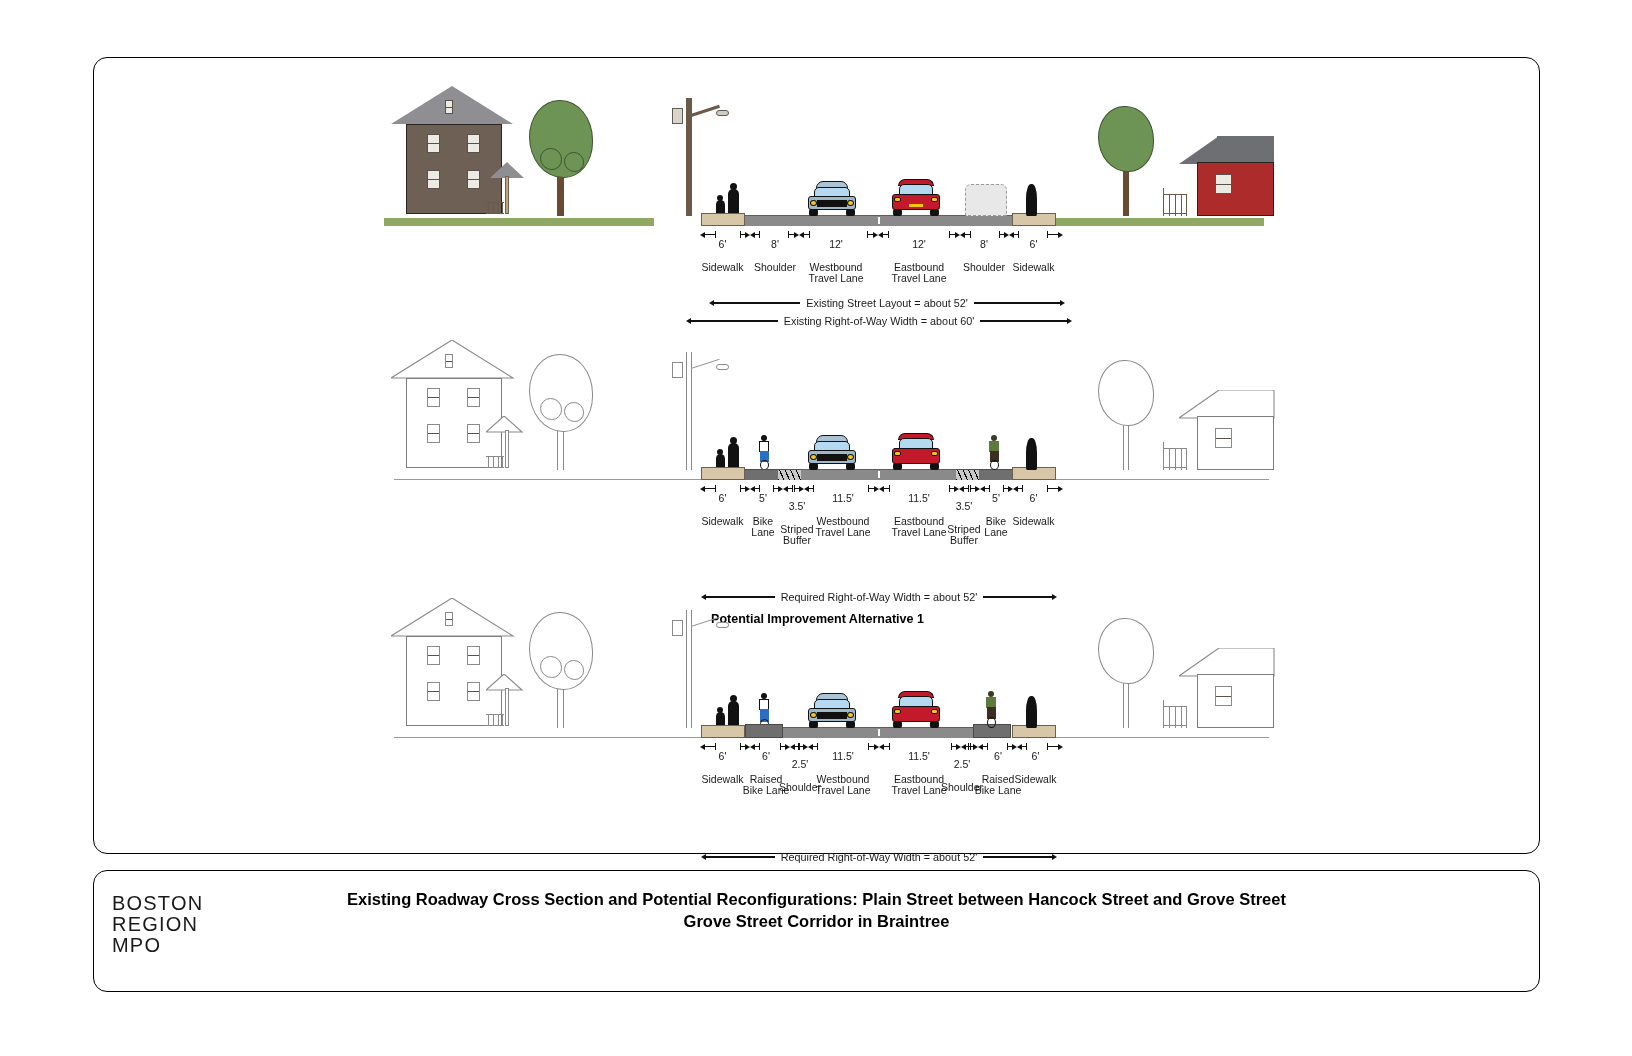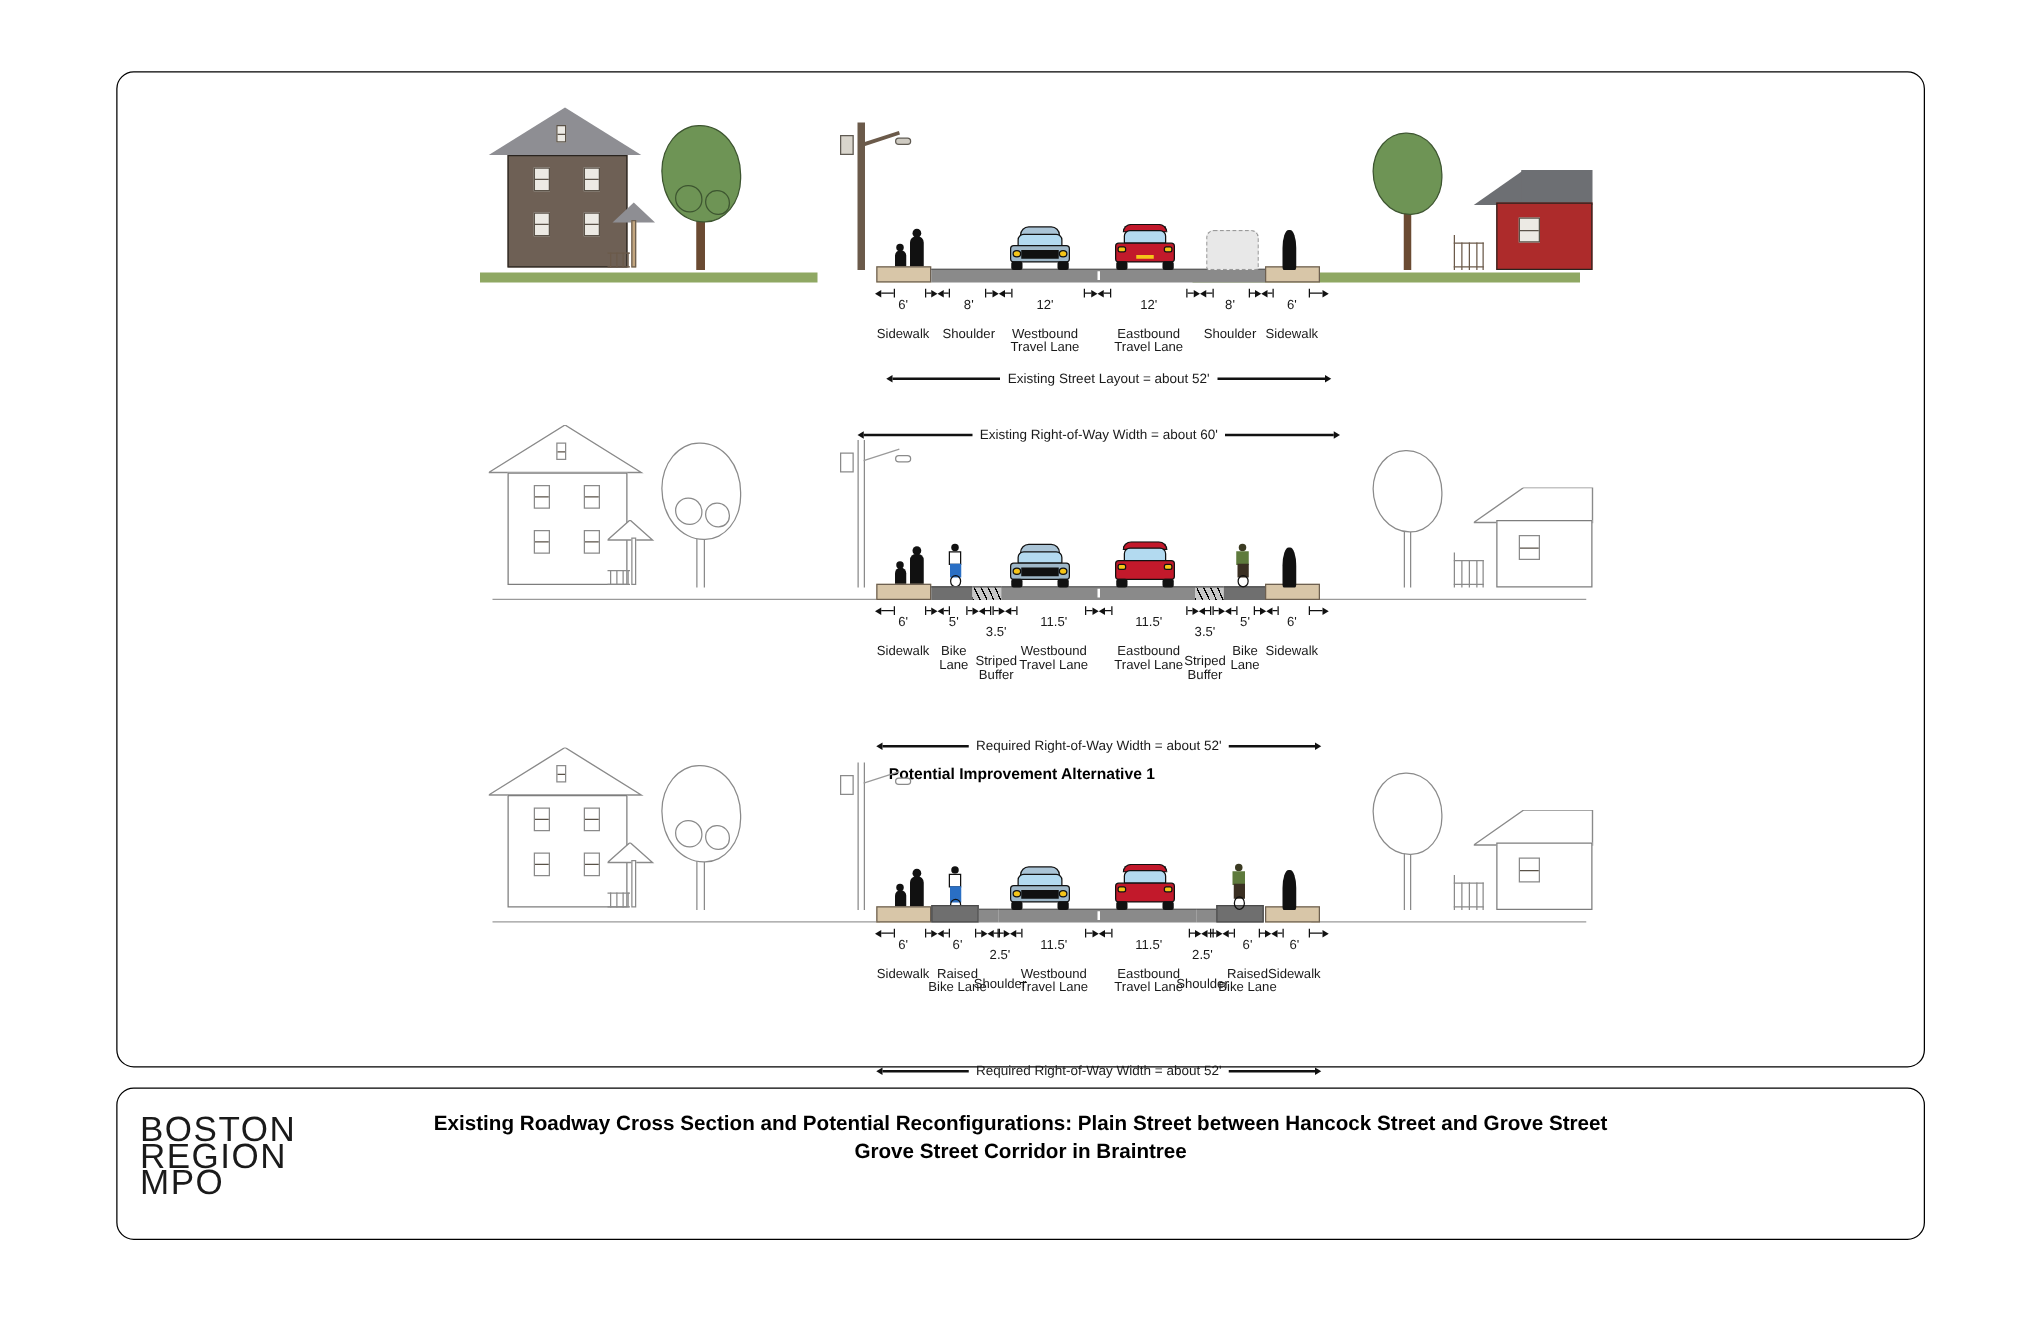--- a/index.html
+++ b/index.html
@@ -30,21 +30,21 @@
   #footer-panel {
     position: absolute;
     left: 93px; top: 870px;
     width: 1447px; height: 122px;
     border: 1.6px solid #000;
     border-radius: 14px;
     background: #fff;
   }
   #mpo-logo {
     position: absolute; left: 18px; top: 22px;
-    font-size: 28px; line-height: 21px;
+    font-size: 20px; line-height: 21px;
     letter-spacing: 1.2px;
     color: #1a1a1a;
     font-family: "Liberation Sans", sans-serif;
   }
   #figure-caption {
     position: absolute;
     left: 0; right: 0; top: 18px;
     text-align: center;
     font-size: 16.5px;
     line-height: 21.5px;
@@ -397,21 +397,21 @@
         </div>
       </div>
 
       <div class="span" style="left:615px; width:356px; top:220px;">
         <div class="arrowL"></div>
           <div class="line"></div>
         <div class="txt">Existing Street Layout = about 52'</div>
         <div class="line"></div>
           <div class="arrowR"></div>
       </div>
-      <div class="span" style="left:592px; width:386px; top:238px;margin-top:27px;">
+      <div class="span" style="left:592px; width:386px; top:238px;">
         <div class="arrowL"></div>
           <div class="line"></div>
         <div class="txt">Existing Right-of-Way Width = about 60'</div>
         <div class="line"></div>
           <div class="arrowR"></div>
       </div>
     </div>
 
     <div class="section-block" style="top:272px;">
       <div class="scene">

